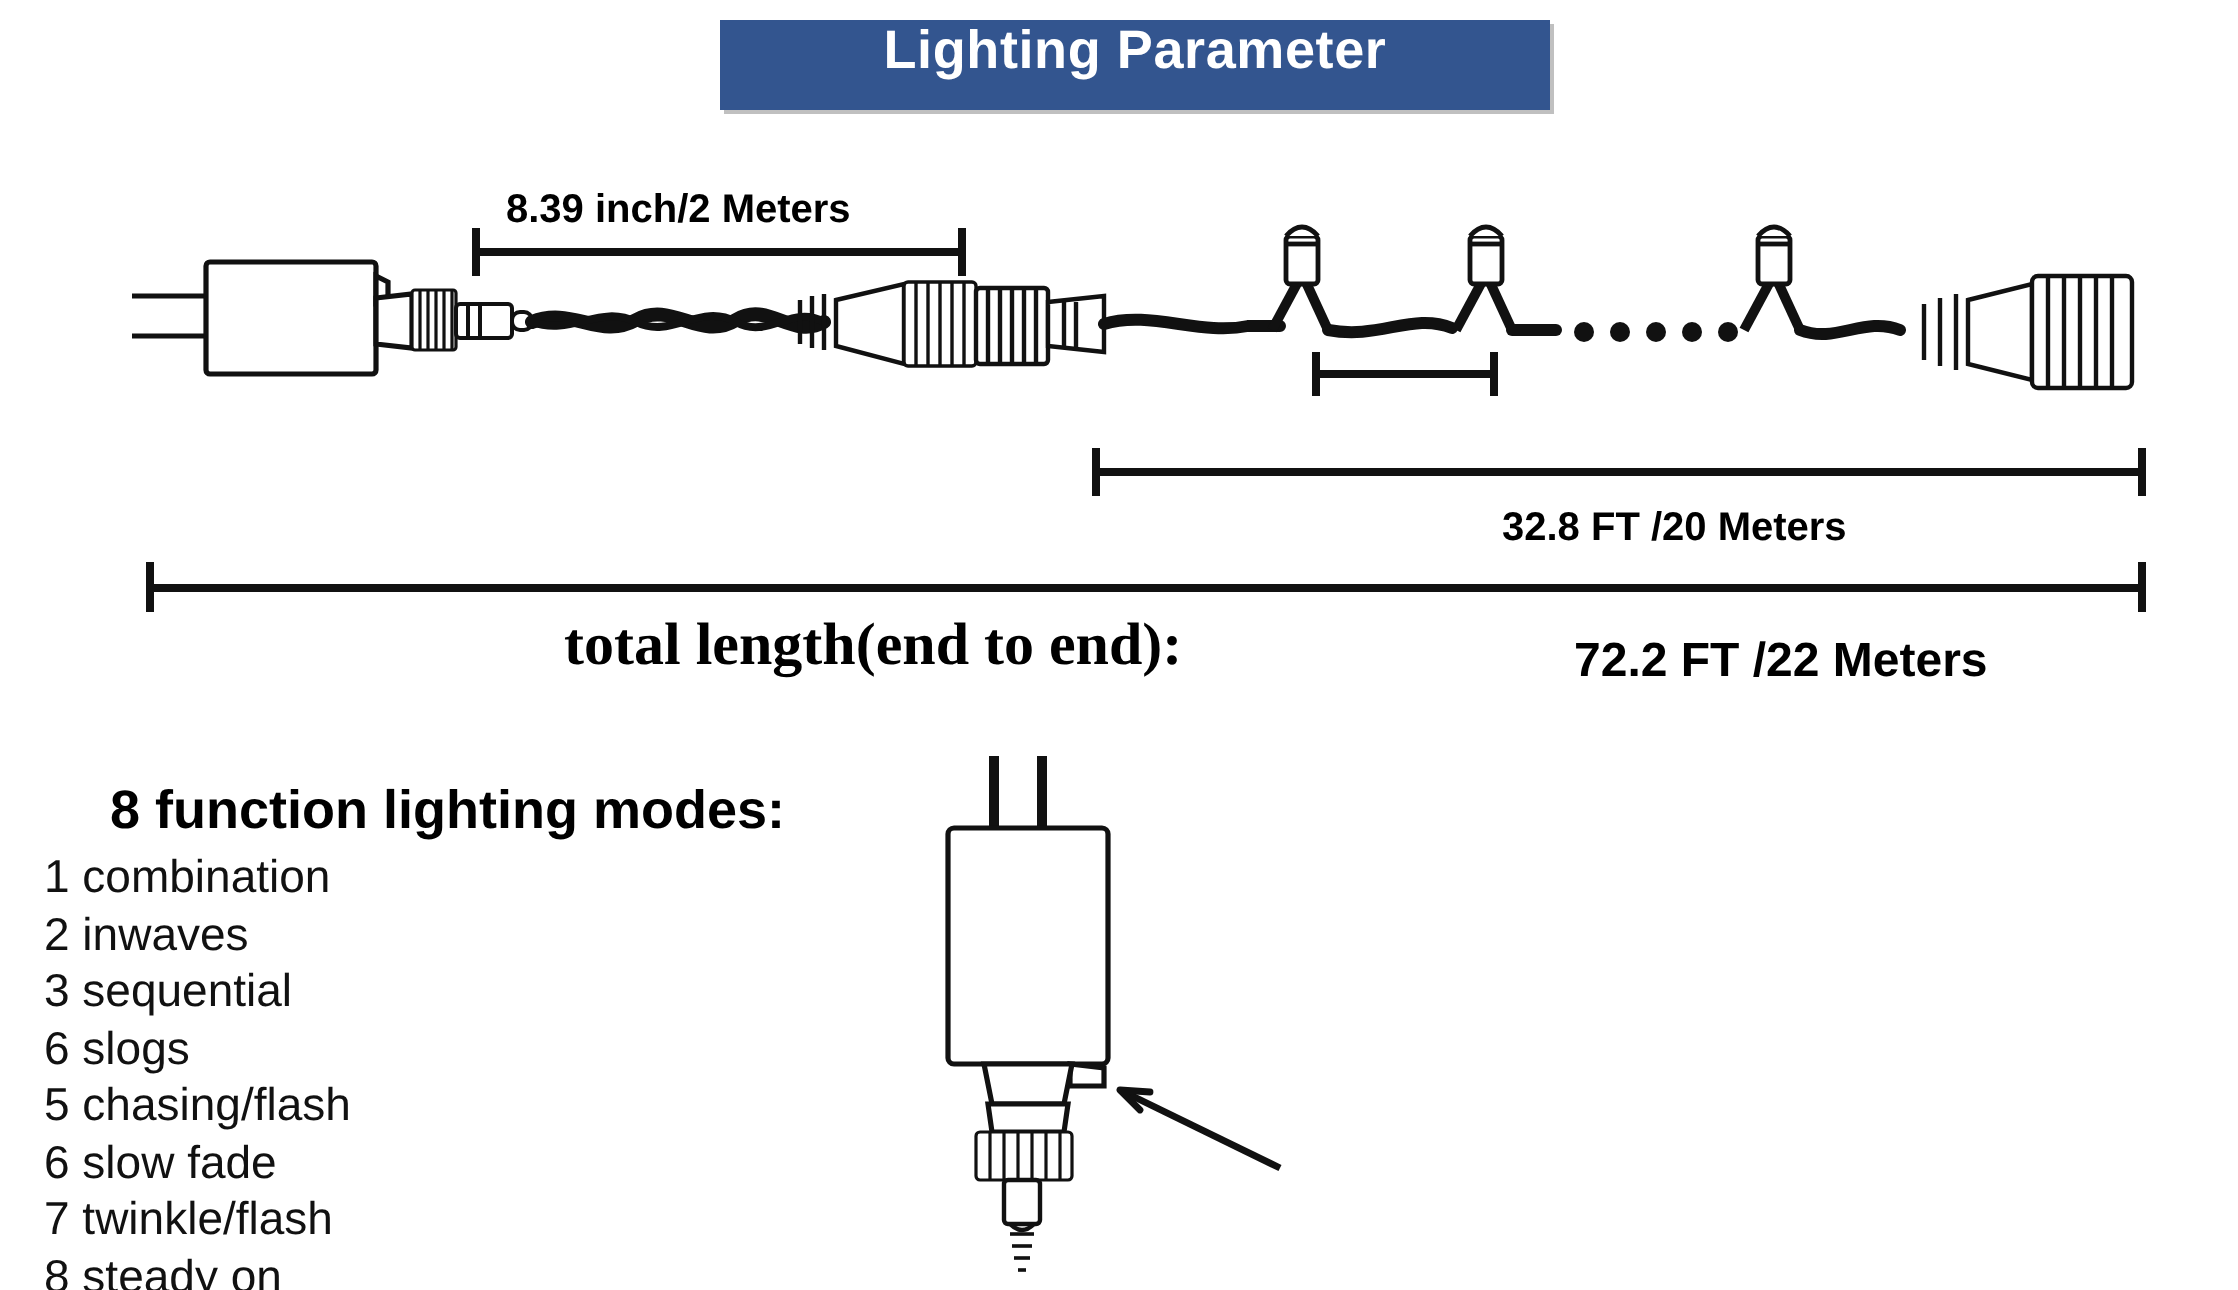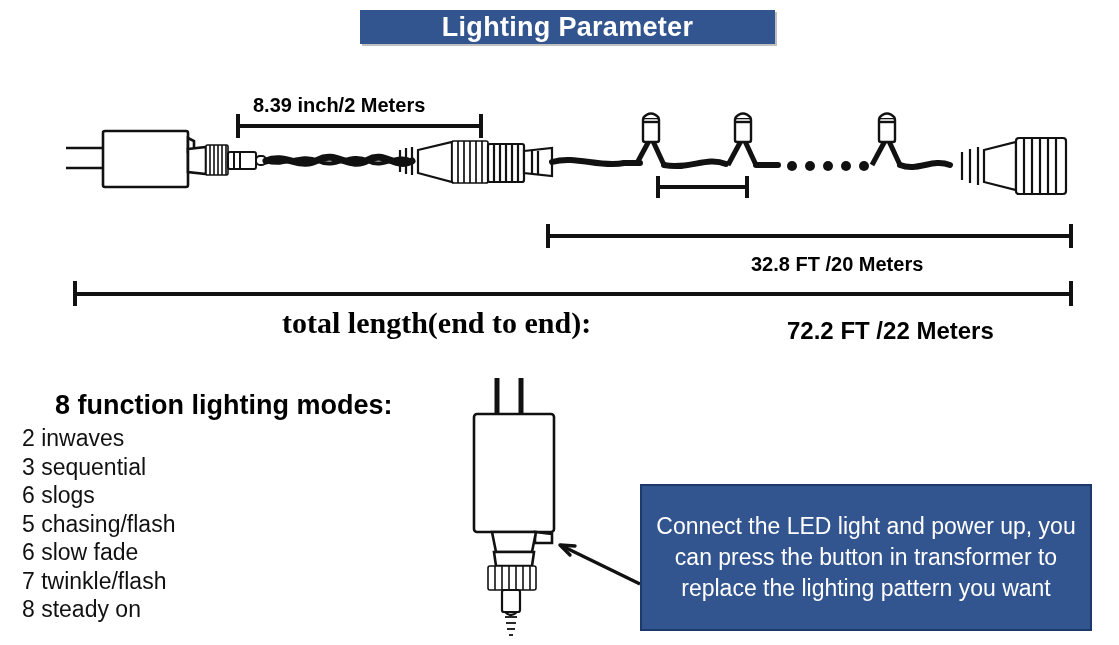--- a/index.html
+++ b/index.html
@@ -8,23 +8,23 @@
     background:#ffffff;
     font-family:"Liberation Sans", sans-serif;
     position:relative;
     overflow:hidden;
     color:#000;
   }
   .stage{position:absolute;inset:0;}
 
   
   .banner{
-    position:absolute;left:360px;top:10px;width:415px;height:34px;
+    position:absolute;left:360px;top:10px;width:415px;height:45px;
     background:#33558f;
-    display:flex;align-items:center;justify-content:center;
+    display:flex;justify-content:center;
     box-shadow:2px 2px 0 rgba(140,140,140,.55);
   }
   .banner span{
     color:#ffffff;font-size:27px;font-weight:bold;letter-spacing:.3px;
     font-family:"Liberation Sans", sans-serif;
   }
 
   
   .dimlabel{
     position:absolute;font-weight:bold;font-size:20px;white-space:nowrap;
@@ -238,26 +238,24 @@
   <div class="dimlabel" style="left:751px;top:253px;">32.8 FT /20 Meters</div>
 
   <div class="dimline" style="left:73px;top:292px;width:1000px;"></div>
   <div class="dimcap" style="left:73px;top:281px;height:25px;"></div>
   <div class="dimcap" style="left:1069px;top:281px;height:25px;"></div>
   <div class="totalserif" style="left:282px;top:306px;">total length(end to end):</div>
   <div class="totalsans" style="left:787px;top:317px;">72.2 FT /22 Meters</div>
 
   <div class="modes-head">8 function lighting modes:</div>
   <ul class="modes-list">
+    <li>1 combination</li>
     <li>2 inwaves</li>
     <li>3 sequential</li>
     <li>6 slogs</li>
     <li>5 chasing/flash</li>
     <li>6 slow fade</li>
     <li>7 twinkle/flash</li>
     <li>8 steady on</li>
   </ul>
 
-  <div class="callout">
-    <span>Connect the LED light and power up, you can press the button in transformer to replace the lighting pattern you want</span>
-  </div>
 
 </div>
 
 </body></html>

